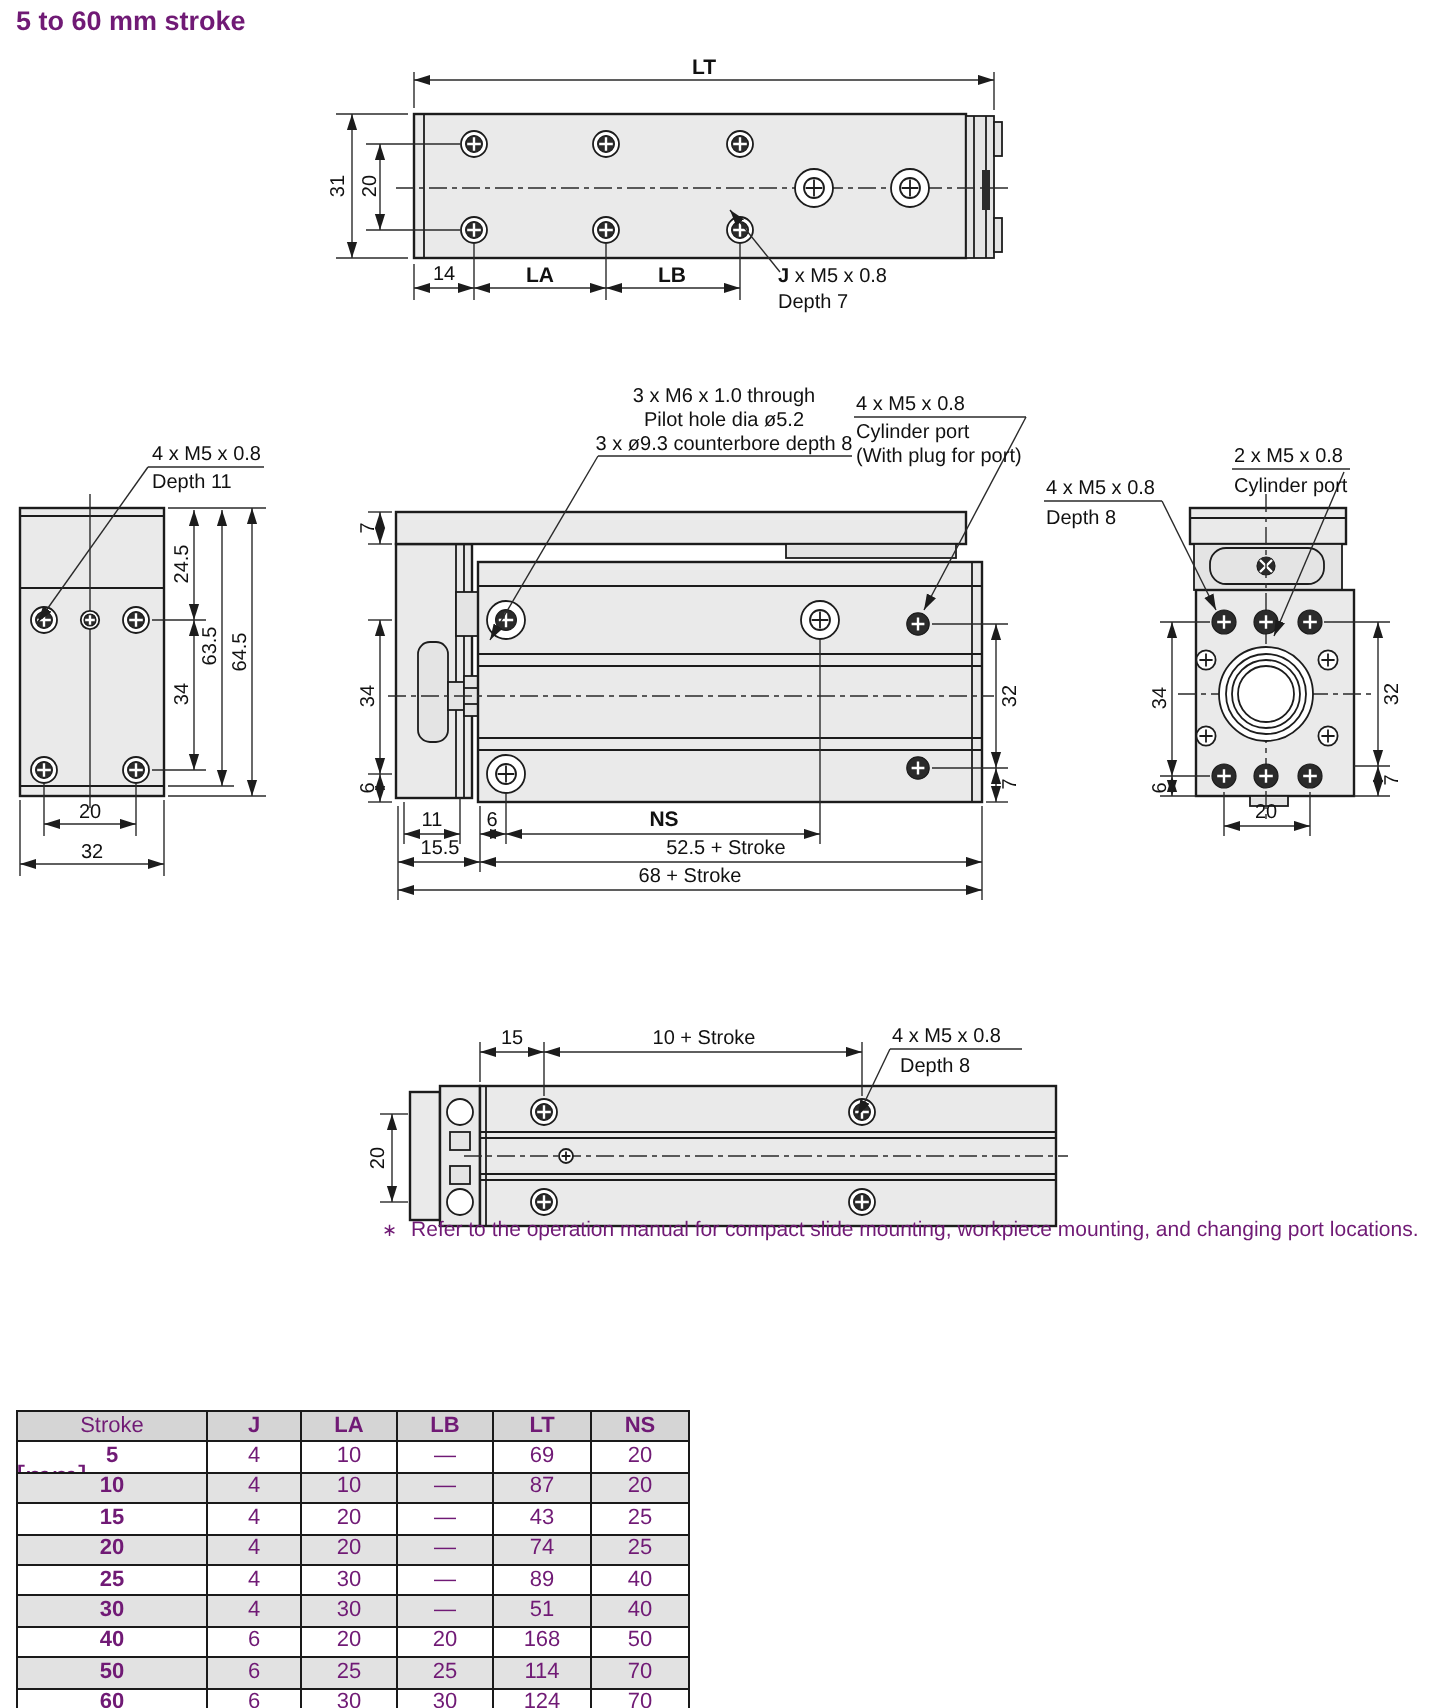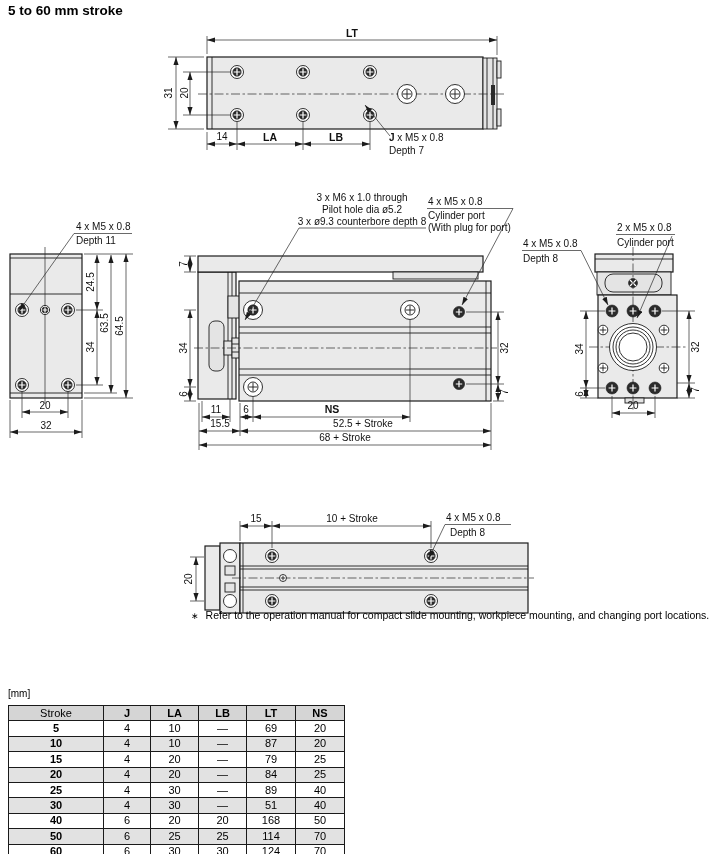--- a/index.html
+++ b/index.html
@@ -1,38 +1,38 @@
 <!DOCTYPE html>
 <html><head>
 <meta charset="utf-8">
 <style>
   html,body{margin:0;padding:0;background:#fff}
   .page{position:relative;width:719px;height:854px;background:#fff;overflow:hidden;
-        font-family:"Liberation Sans",sans-serif;color:#000000}
+        font-family:"Liberation Sans",sans-serif;color:#701a75}
   .title{position:absolute;left:8px;top:3px;font-size:13.5px;font-weight:bold}
   svg.drawing{position:absolute;left:0;top:0}
   
   .ol{fill:#eaeaea;stroke:#1c1c1c;stroke-width:1.2}
   .ol2{fill:#e4e4e4;stroke:#1c1c1c;stroke-width:0.9}
   .ln{fill:none;stroke:#1c1c1c;stroke-width:0.9}
   .tn{fill:none;stroke:#2a2a2a;stroke-width:0.7}
   .cl{fill:none;stroke:#2a2a2a;stroke-width:0.7;stroke-dasharray:9 2.5 2.5 2.5}
   .hw{fill:#fff;stroke:#1c1c1c;stroke-width:0.9}
   .hd{fill:#2b2b2b;stroke:#1c1c1c;stroke-width:0.6}
   .hx{fill:none;stroke:#fff;stroke-width:1.2}
   .hc{fill:none;stroke:#1c1c1c;stroke-width:0.9}
   text.dt{font:10px "Liberation Sans",sans-serif;fill:#111}
   text.db{font:bold 10.5px "Liberation Sans",sans-serif;fill:#111}
   tspan.bj{font:bold 10px "Liberation Sans",sans-serif;fill:#111}
   tspan.rj{font:10px "Liberation Sans",sans-serif;fill:#111}
   .mid{text-anchor:middle}
   
   .note{position:absolute;left:191px;top:609px;font-size:10.5px;white-space:nowrap}
   .note .mark{margin-right:7px;font-size:9px}
-  .units{position:absolute;left:8px;top:688px;width:331px;text-align:left;font-size:10px}
+  .units{position:absolute;left:8px;top:731px;width:331px;text-align:left;font-size:16px}
   table.dims{position:absolute;left:8px;top:705px;border-collapse:collapse;table-layout:fixed;
              width:331px;font-size:11px;text-align:center;border:1.5px solid #111}
   .dims th,.dims td{border:1px solid #1a1a1a;height:14.4px;padding:0;line-height:1}
   .dims thead th{background:#d5d5d5;font-weight:bold}
   .dims th.stroke-h{font-weight:normal}
   .dims tbody td:first-child{font-weight:bold}
   .dims tbody tr:nth-child(even){background:#e2e2e2}
 </style>
 </head>
 <body>
@@ -375,29 +375,29 @@
           <td>10</td>
           <td>—</td>
           <td>87</td>
           <td>20</td>
         </tr>
         <tr>
           <td>15</td>
           <td>4</td>
           <td>20</td>
           <td>—</td>
-          <td>79</td>
+          <td>43</td>
           <td>25</td>
         </tr>
         <tr>
           <td>20</td>
           <td>4</td>
           <td>20</td>
           <td>—</td>
-          <td>84</td>
+          <td>74</td>
           <td>25</td>
         </tr>
         <tr>
           <td>25</td>
           <td>4</td>
           <td>30</td>
           <td>—</td>
           <td>89</td>
           <td>40</td>
         </tr>

